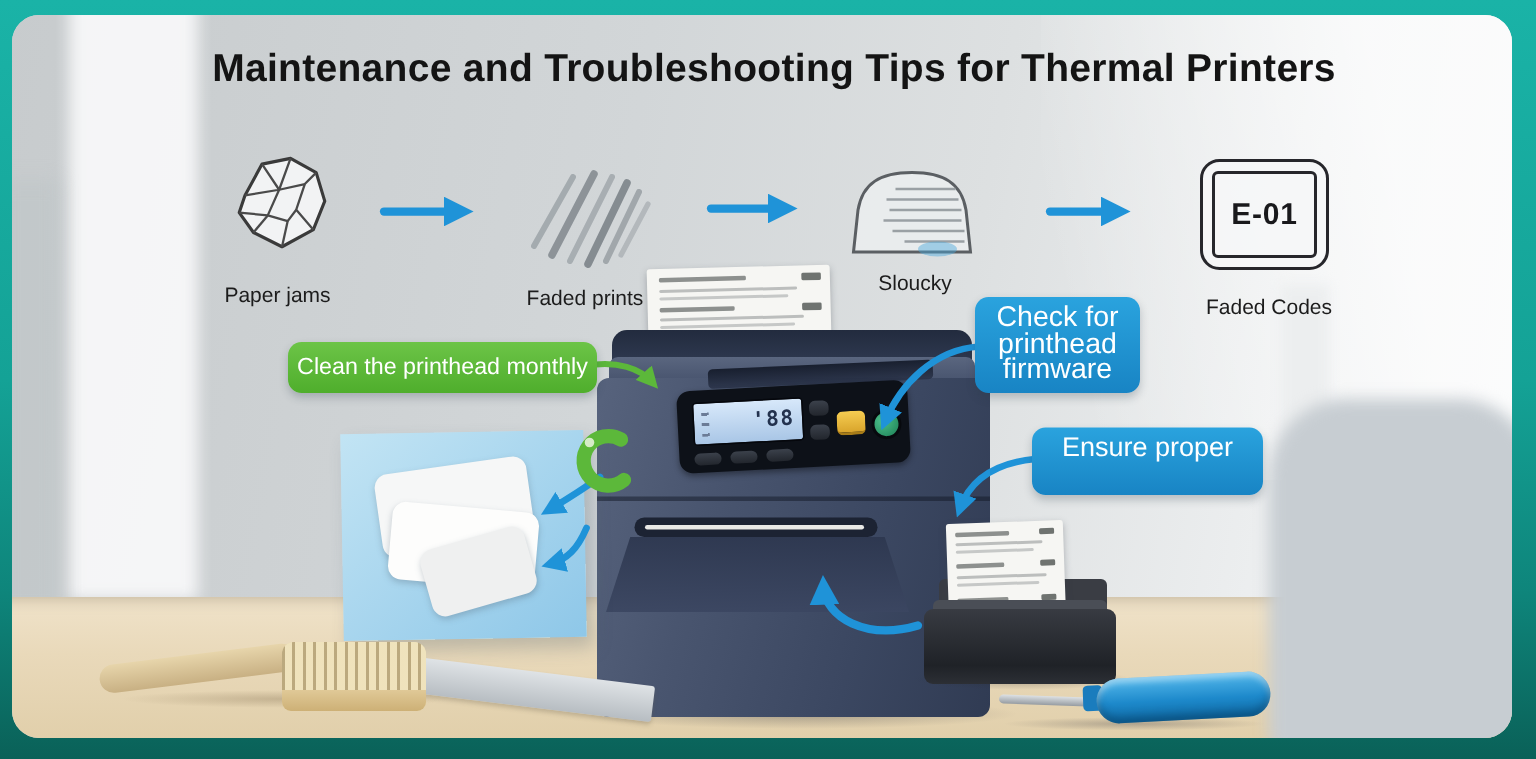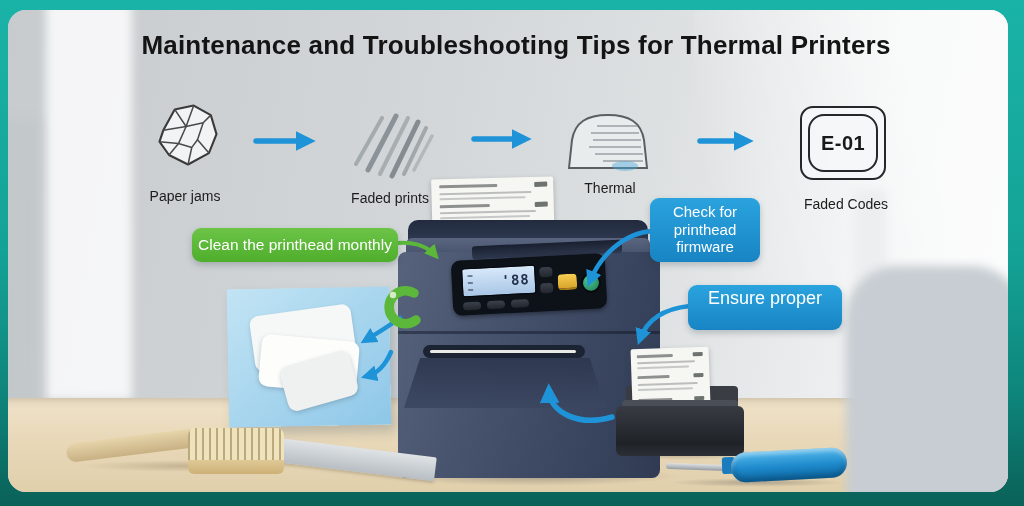--- a/index.html
+++ b/index.html
@@ -32,30 +32,30 @@
 
   
   .title{left:130px;top:30px;width:772px;text-align:center;
     font-size:26px;font-weight:700;color:#141414;letter-spacing:.2px;}
 
   
   .issue-label{font-size:14px;font-weight:500;color:#1c1c1c;text-align:center;}
   .ecode-outer{left:800px;top:106px;width:86px;height:74px;border:2.5px solid #26262b;
     border-radius:13px;background:rgba(246,247,248,.85);box-sizing:border-box;}
   .ecode-inner{position:absolute;left:6px;top:6px;right:6px;bottom:6px;border:2px solid #26262b;
-    border-radius:16px;display:flex;align-items:center;justify-content:center;
+    border-radius:4px;display:flex;align-items:center;justify-content:center;
     font-size:20px;font-weight:700;color:#19191c;letter-spacing:.5px;}
 
   
   .callout{border-radius:9px;color:#fff;text-align:center;
     box-shadow:0 3px 6px rgba(40,60,70,.25);}
   .co-green{left:178px;top:228px;width:206px;height:34px;line-height:34px;
     font-size:15.5px;background:linear-gradient(180deg,#6cc447,#4fae2c);margin-left:14px;}
   .co-firm{left:650px;top:198px;width:110px;height:64px;padding-top:5px;box-sizing:border-box;
-    font-size:15px;line-height:17.5px;background:linear-gradient(180deg,#2aa3de,#1884c4);}
+    font-size:19px;line-height:17.5px;background:linear-gradient(180deg,#2aa3de,#1884c4);}
   .co-align{left:688px;top:285px;width:154px;height:45px;padding-top:4px;box-sizing:border-box;
     font-size:18px;line-height:19px;background:linear-gradient(180deg,#2aa3de,#1884c4);}
   .co-line{display:block;}
 
   
   .receipt{background:#f6f6f3;box-shadow:0 2px 5px rgba(60,65,75,.35);border-radius:2px;}
   .receipt1{left:432px;top:178px;width:122px;height:72px;transform:rotate(-1.5deg);}
   .receipt2{left:632px;top:348px;width:78px;height:86px;transform:rotate(-2deg);}
   .rl,.rm,.rh,.rp{position:absolute;border-radius:1px;}
   .rl{height:2px;background:#c6c8c7;}
@@ -184,21 +184,21 @@
         <g stroke="#9aa0a4" stroke-width="1.6">
           <line x1="34" y1="18" x2="74" y2="18"></line>
           <line x1="28" y1="25" x2="76" y2="25"></line>
           <line x1="30" y1="32" x2="78" y2="32"></line>
           <line x1="26" y1="39" x2="78" y2="39"></line>
           <line x1="32" y1="46" x2="80" y2="46"></line>
           <line x1="40" y1="53" x2="80" y2="53"></line>
         </g>
         <ellipse cx="62" cy="58" rx="13" ry="5" fill="#49a8dc" opacity=".45"></ellipse>
       </svg>
-      <div class="abs issue-label" style="left:565px;top:180px;width:90px;">Thermal</div>
+      <div class="abs issue-label" style="left:565px;top:180px;width:90px;">Sloucky</div>
 
       <div class="abs ecode-outer">
         <div class="ecode-inner">E-01</div>
       </div>
       <div class="abs issue-label" style="left:796px;top:196px;width:100px;">Faded Codes</div>
 
       <div class="abs receipt receipt1">
         <div class="rh" style="top:6px;left:8px;width:58px;"></div>
         <div class="rp" style="top:5px;"></div>
         <div class="rm" style="top:14px;left:8px;width:92px;"></div>

